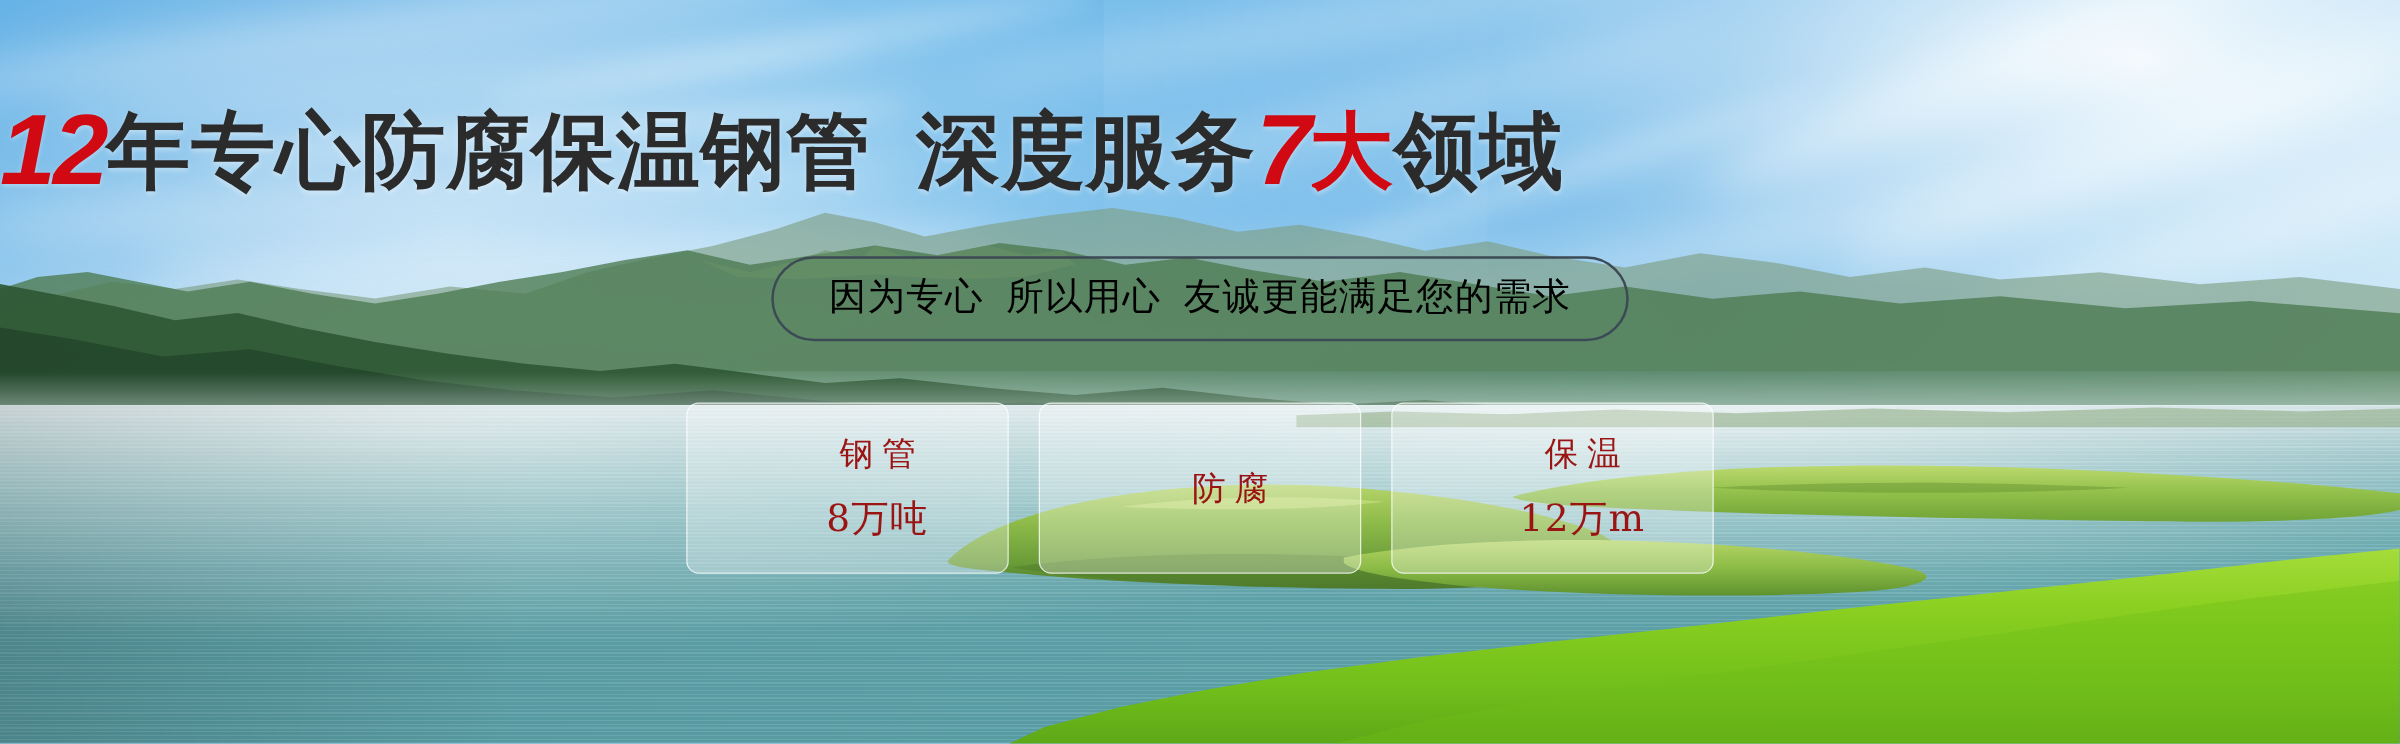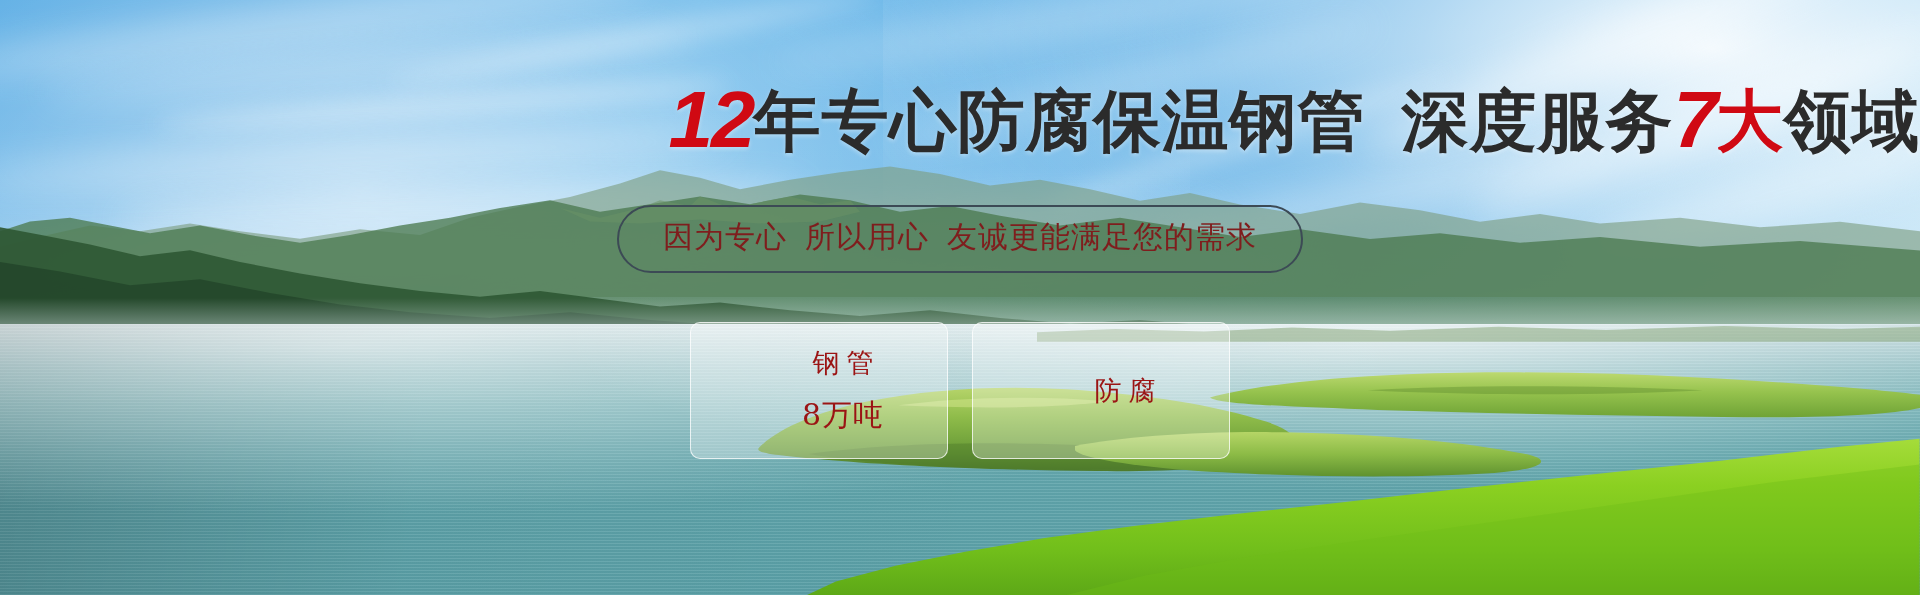--- a/index.html
+++ b/index.html
@@ -126,21 +126,21 @@
   .fg-grass svg{display:block;width:100%;height:100%;}
 
   
   .content{
     position:absolute;left:0;top:0;width:100%;height:100%;
     pointer-events:none;
   }
 
   .headline{
     position:absolute;top:80px;left:0;width:100%;
-    text-align:right;
+    text-align:left;
     font-size:67px;
     font-weight:bold;
     letter-spacing:1px;
     line-height:1;
     color:#2b2b2b;
     white-space:nowrap;
     text-shadow:0 2px 4px rgba(255,255,255,0.35);
     pointer-events:auto;
   }
   .headline .num{
@@ -153,21 +153,21 @@
   .headline .red{color:#d00913;}
   .headline .gap{display:inline-block;width:36px;}
 
   .pill{
     position:absolute;top:205px;left:50%;
     transform:translateX(-50%);
     padding:10px 44px 13px;
     border:2px solid #3c4a55;
     border-radius:34px;
     font-size:30px;
-    color:#7f1d1d;
+    color:#000000;
     letter-spacing:1px;
     white-space:nowrap;
     pointer-events:auto;
   }
   .pill .sp{display:inline-block;width:18px;}
 
   .cards{
     position:absolute;top:322px;left:50%;
     transform:translateX(-50%);
     display:flex;
@@ -357,17 +357,23 @@
         <div class="c-title">钢管</div>
         <div class="c-value">
           <span>8万吨</span>
         </div>
       </div>
 
       <div class="card">
         <div class="c-title">防腐</div>
       </div>
 
+      <div class="card">
+        <div class="c-title">保温</div>
+        <div class="c-value">
+          <span>12万m</span>
+        </div>
+      </div>
 
     </div>
 
   </div>
 </div>
 
 </body></html>

